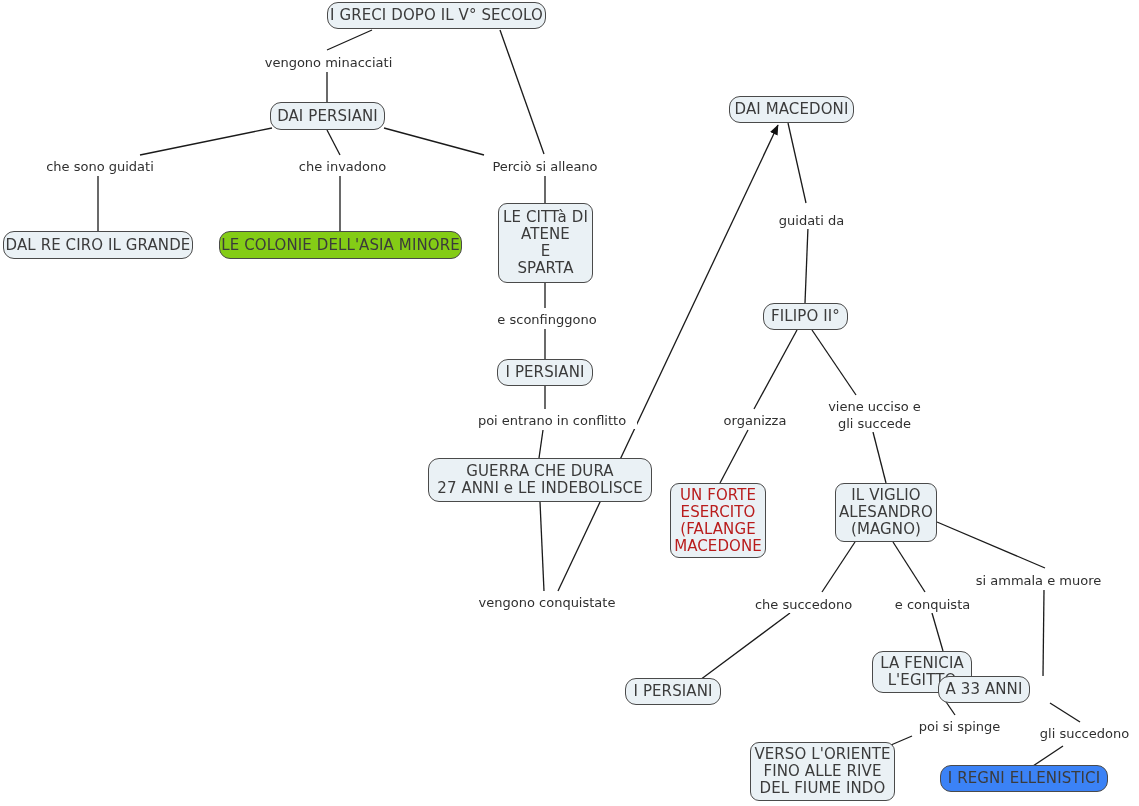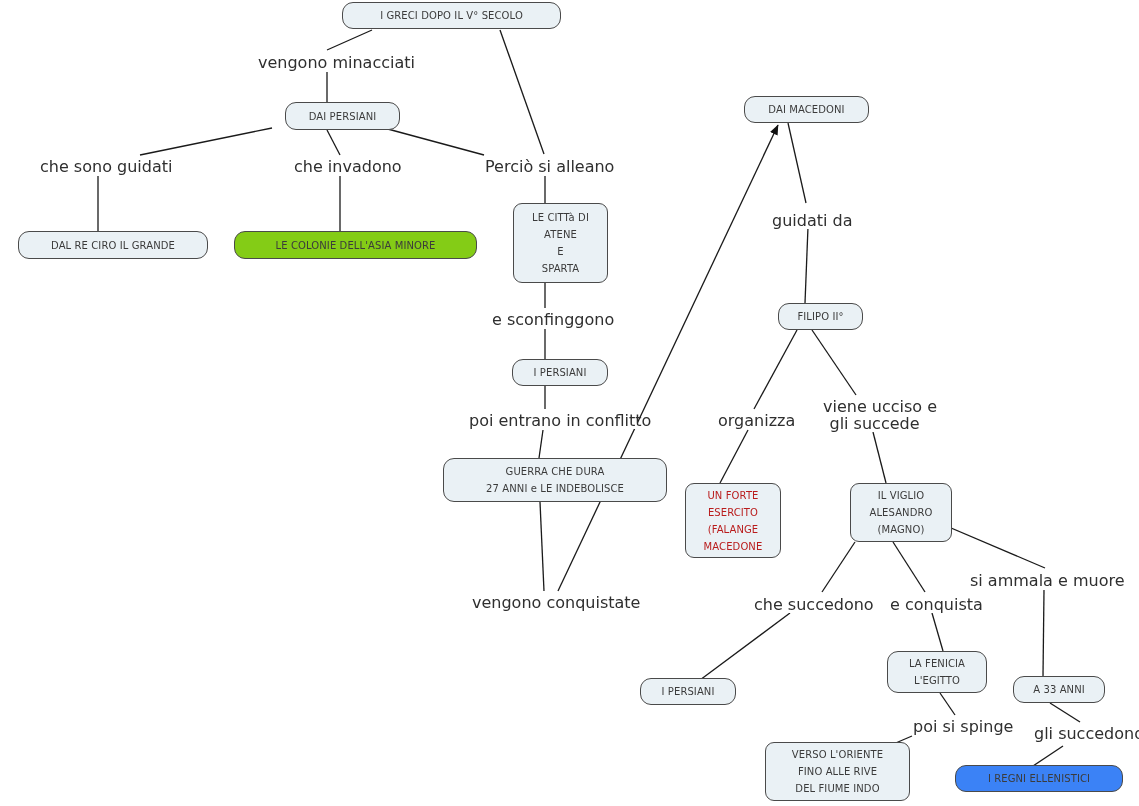--- a/index.html
+++ b/index.html
@@ -24,36 +24,35 @@
     height: 806px;
     pointer-events: none;
   }
   .node {
     position: absolute;
     box-sizing: border-box;
     background: #eaf1f5;
     border: 1.4px solid #4a4a4a;
     border-radius: 11px;
     color: #3b3b3b;
-    font-size: 10px;
+    font-size: 15px;
     line-height: 17px;
     text-align: center;
     display: flex;
     align-items: center;
     justify-content: center;
     white-space: pre;
     letter-spacing: 0.1px;
     z-index: 3;
-    margin-left: 15px;
   }
   .node.sq { border-radius: 9px; }
   .label {
     position: absolute;
     color: #2f2f2f;
-    font-size: 16px;
+    font-size: 13px;
     line-height: 17px;
     text-align: center;
     white-space: pre;
     background: #ffffff;
     z-index: 2;
     padding: 0 2px;
   }
 </style>
 </head>
 <body>
@@ -118,21 +117,21 @@
       <div class="node sq" style="left: 670px; top: 483px; width: 96px; height: 75px; background: rgb(234, 241, 245); border-color: rgb(74, 74, 74); color: #b91c1c;">UN FORTE
 ESERCITO
 (FALANGE
 MACEDONE</div>
       <div class="node sq" style="left: 835px; top: 483px; width: 102px; height: 59px; background: rgb(234, 241, 245); border-color: rgb(74, 74, 74); color: rgb(59, 59, 59);">IL VIGLIO
 ALESANDRO
 (MAGNO)</div>
       <div class="node" style="left: 625px; top: 678px; width: 96px; height: 27px; background: rgb(234, 241, 245); border-color: rgb(74, 74, 74); color: rgb(59, 59, 59);">I PERSIANI</div>
       <div class="node" style="left: 872px; top: 651px; width: 100px; height: 42px; background: rgb(234, 241, 245); border-color: rgb(74, 74, 74); color: rgb(59, 59, 59);">LA FENICIA
 L'EGITTO</div>
-      <div class="node" style="left: 998px; top: 676px; width: 92px; height: 27px; background: rgb(234, 241, 245); border-color: rgb(74, 74, 74); color: rgb(59, 59, 59);">A 33 ANNI</div>
+      <div class="node" style="left: 938px; top: 676px; width: 92px; height: 27px; background: rgb(234, 241, 245); border-color: rgb(74, 74, 74); color: rgb(59, 59, 59);">A 33 ANNI</div>
       <div class="node sq" style="left: 750px; top: 742px; width: 145px; height: 59px; background: rgb(234, 241, 245); border-color: rgb(74, 74, 74); color: rgb(59, 59, 59);">VERSO L'ORIENTE
 FINO ALLE RIVE
 DEL FIUME INDO</div>
       <div class="node" style="left: 940px; top: 765px; width: 168px; height: 27px; background: #3b82f6; border-color: rgb(74, 74, 74); color: rgb(59, 59, 59);">I REGNI ELLENISTICI</div>
     </div>
   <div id="label-layer">
       <div class="label" style="left: 256px; top: 54px; width: 141px;">vengono minacciati</div>
       <div class="label" style="left: 38px; top: 158px; width: 120px;">che sono guidati</div>
       <div class="label" style="left: 292px; top: 158px; width: 97px;">che invadono</div>
       <div class="label" style="left: 483px; top: 158px; width: 120px;">Perciò si alleano</div>

